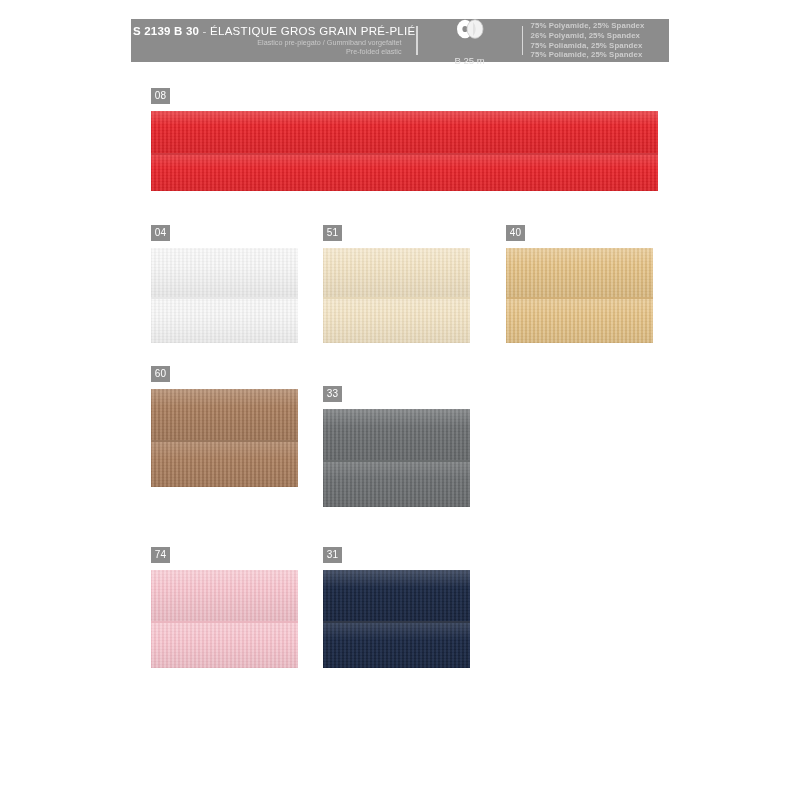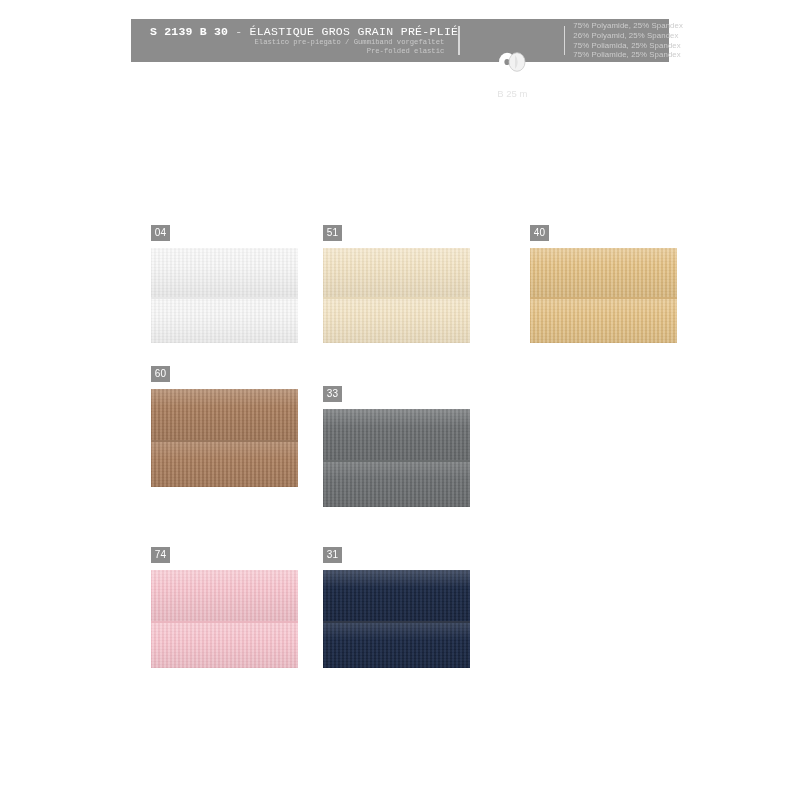--- a/index.html
+++ b/index.html
@@ -36,23 +36,22 @@
   }
   .hdr-sep {
     width: 1px;
     background: #d8d8d8;
     margin: 7px 0;
     flex: 0 0 1px;
   }
 
   .hdr-title-cell {
     flex: 0 0 264px;
-    padding-left: 19px;
+    padding-left: 2px;
     align-items: flex-start;
-    font-family: Liberation Mono, monospace;
   }
   .title-line {
     font-size: 11.5px;
     color: #ffffff;
     letter-spacing: 0.2px;
     white-space: nowrap;
     line-height: 13px;
   }
   .title-line .code {
     font-weight: bold;
@@ -86,40 +85,40 @@
     line-height: 12px;
     text-align: center;
     white-space: nowrap;
   }
 
   .hdr-spool-cell {
     flex: 0 0 104px;
     align-items: center;
     justify-content: flex-start;
     gap: 6px;
-    margin-top: 33px;
   }
   .spool-icon {
     position: relative;
     width: 30px;
     height: 20px;
     flex: 0 0 30px;
   }
   .spool-icon svg { display: block; }
   .spool-label {
     font-size: 9.5px;
     color: #e4e4e4;
     white-space: nowrap;
   }
 
   .hdr-comp-cell {
     flex: 1 1 auto;
     padding-left: 8px;
     align-items: flex-start;
     justify-content: center;
+    font-weight: bold;
   }
   .comp-line {
     font-size: 7.8px;
     color: #cdcdcd;
     line-height: 9.6px;
     white-space: nowrap;
     letter-spacing: 0.1px;
   }
 
   
@@ -201,41 +200,51 @@
   <div class="hdr-cell hdr-comp-cell">
     <div class="comp-line">75% Polyamide, 25% Spandex</div>
     <div class="comp-line">26% Polyamid, 25% Spandex</div>
     <div class="comp-line">75% Poliamida, 25% Spandex</div>
     <div class="comp-line">75% Poliamide, 25% Spandex</div>
   </div>
 
 </div>
 
 <div class="grid" id="swatch-grid">
+    <div class="swatch-block" style="left: 151px; top: 88px;">
+      <div class="swatch-label">08</div>
+      <div class="swatch-img" style="width: 507px; height: 80px; background: rgb(232, 38, 44); box-shadow: rgb(208, 31, 38) 0px 0px 0px 1px inset;">
+        <div class="ribs" style="background-image: repeating-linear-gradient(90deg, rgb(201, 29, 36) 0px, rgb(232, 38, 44) 1px, rgb(240, 69, 74) 2px, rgb(232, 38, 44) 3px, rgb(201, 29, 36) 4px); opacity: 0.85;"></div>
+        <div class="ribs" style="background-image: repeating-linear-gradient(0deg, rgba(0, 0, 0, 0.05) 0px, rgba(0, 0, 0, 0) 1px, rgba(255, 255, 255, 0.05) 2px, rgba(0, 0, 0, 0) 3px);"></div>
+        <div class="seam" style="top: 42px; background: rgb(196, 24, 31); opacity: 0.85;"></div>
+        <div class="shade-top" style="top: 0px; height: 42px; background: linear-gradient(rgba(255, 255, 255, 0.18), rgba(255, 255, 255, 0) 35%, rgba(0, 0, 0, 0.06));"></div>
+        <div class="shade-bot" style="top: 42px; bottom: 0px; background: linear-gradient(rgba(255, 255, 255, 0.14), rgba(255, 255, 255, 0) 40%, rgba(0, 0, 0, 0.05));"></div>
+      </div>
+    </div>
     <div class="swatch-block" style="left: 151px; top: 225px;">
       <div class="swatch-label">04</div>
       <div class="swatch-img" style="width: 147px; height: 95px; background: rgb(244, 244, 244); box-shadow: rgb(235, 235, 235) 0px 0px 0px 1px inset;">
         <div class="ribs" style="background-image: repeating-linear-gradient(90deg, rgb(230, 230, 230) 0px, rgb(244, 244, 244) 1px, rgb(253, 253, 253) 2px, rgb(244, 244, 244) 3px, rgb(230, 230, 230) 4px); opacity: 0.85;"></div>
         <div class="ribs" style="background-image: repeating-linear-gradient(0deg, rgba(0, 0, 0, 0.05) 0px, rgba(0, 0, 0, 0) 1px, rgba(255, 255, 255, 0.05) 2px, rgba(0, 0, 0, 0) 3px);"></div>
         <div class="seam" style="top: 49px; background: rgb(226, 226, 226); opacity: 0.85;"></div>
         <div class="shade-top" style="top: 0px; height: 49px; background: linear-gradient(rgba(255, 255, 255, 0.18), rgba(255, 255, 255, 0) 35%, rgba(0, 0, 0, 0.06));"></div>
         <div class="shade-bot" style="top: 49px; bottom: 0px; background: linear-gradient(rgba(255, 255, 255, 0.14), rgba(255, 255, 255, 0) 40%, rgba(0, 0, 0, 0.05));"></div>
       </div>
     </div>
     <div class="swatch-block" style="left: 323px; top: 225px;">
       <div class="swatch-label">51</div>
       <div class="swatch-img" style="width: 147px; height: 95px; background: rgb(241, 227, 198); box-shadow: rgb(230, 214, 182) 0px 0px 0px 1px inset;">
         <div class="ribs" style="background-image: repeating-linear-gradient(90deg, rgb(226, 209, 174) 0px, rgb(241, 227, 198) 1px, rgb(248, 238, 217) 2px, rgb(241, 227, 198) 3px, rgb(226, 209, 174) 4px); opacity: 0.85;"></div>
         <div class="ribs" style="background-image: repeating-linear-gradient(0deg, rgba(0, 0, 0, 0.05) 0px, rgba(0, 0, 0, 0) 1px, rgba(255, 255, 255, 0.05) 2px, rgba(0, 0, 0, 0) 3px);"></div>
         <div class="seam" style="top: 49px; background: rgb(223, 206, 169); opacity: 0.85;"></div>
         <div class="shade-top" style="top: 0px; height: 49px; background: linear-gradient(rgba(255, 255, 255, 0.18), rgba(255, 255, 255, 0) 35%, rgba(0, 0, 0, 0.06));"></div>
         <div class="shade-bot" style="top: 49px; bottom: 0px; background: linear-gradient(rgba(255, 255, 255, 0.14), rgba(255, 255, 255, 0) 40%, rgba(0, 0, 0, 0.05));"></div>
       </div>
     </div>
-    <div class="swatch-block" style="left: 524px; top: 225px; padding-left: 6px;">
+    <div class="swatch-block" style="left: 500px; top: 225px; padding-left: 6px;">
       <div class="swatch-label">40</div>
       <div class="swatch-img" style="width: 147px; height: 95px; background: rgb(228, 195, 140); box-shadow: rgb(212, 176, 118) 0px 0px 0px 1px inset;">
         <div class="ribs" style="background-image: repeating-linear-gradient(90deg, rgb(207, 169, 104) 0px, rgb(228, 195, 140) 1px, rgb(238, 215, 169) 2px, rgb(228, 195, 140) 3px, rgb(207, 169, 104) 4px); opacity: 0.85;"></div>
         <div class="ribs" style="background-image: repeating-linear-gradient(0deg, rgba(0, 0, 0, 0.05) 0px, rgba(0, 0, 0, 0) 1px, rgba(255, 255, 255, 0.05) 2px, rgba(0, 0, 0, 0) 3px);"></div>
         <div class="seam" style="top: 49px; background: rgb(199, 158, 92); opacity: 0.85;"></div>
         <div class="shade-top" style="top: 0px; height: 49px; background: linear-gradient(rgba(255, 255, 255, 0.18), rgba(255, 255, 255, 0) 35%, rgba(0, 0, 0, 0.06));"></div>
         <div class="shade-bot" style="top: 49px; bottom: 0px; background: linear-gradient(rgba(255, 255, 255, 0.14), rgba(255, 255, 255, 0) 40%, rgba(0, 0, 0, 0.05));"></div>
       </div>
     </div>
     <div class="swatch-block" style="left: 151px; top: 366px;">

